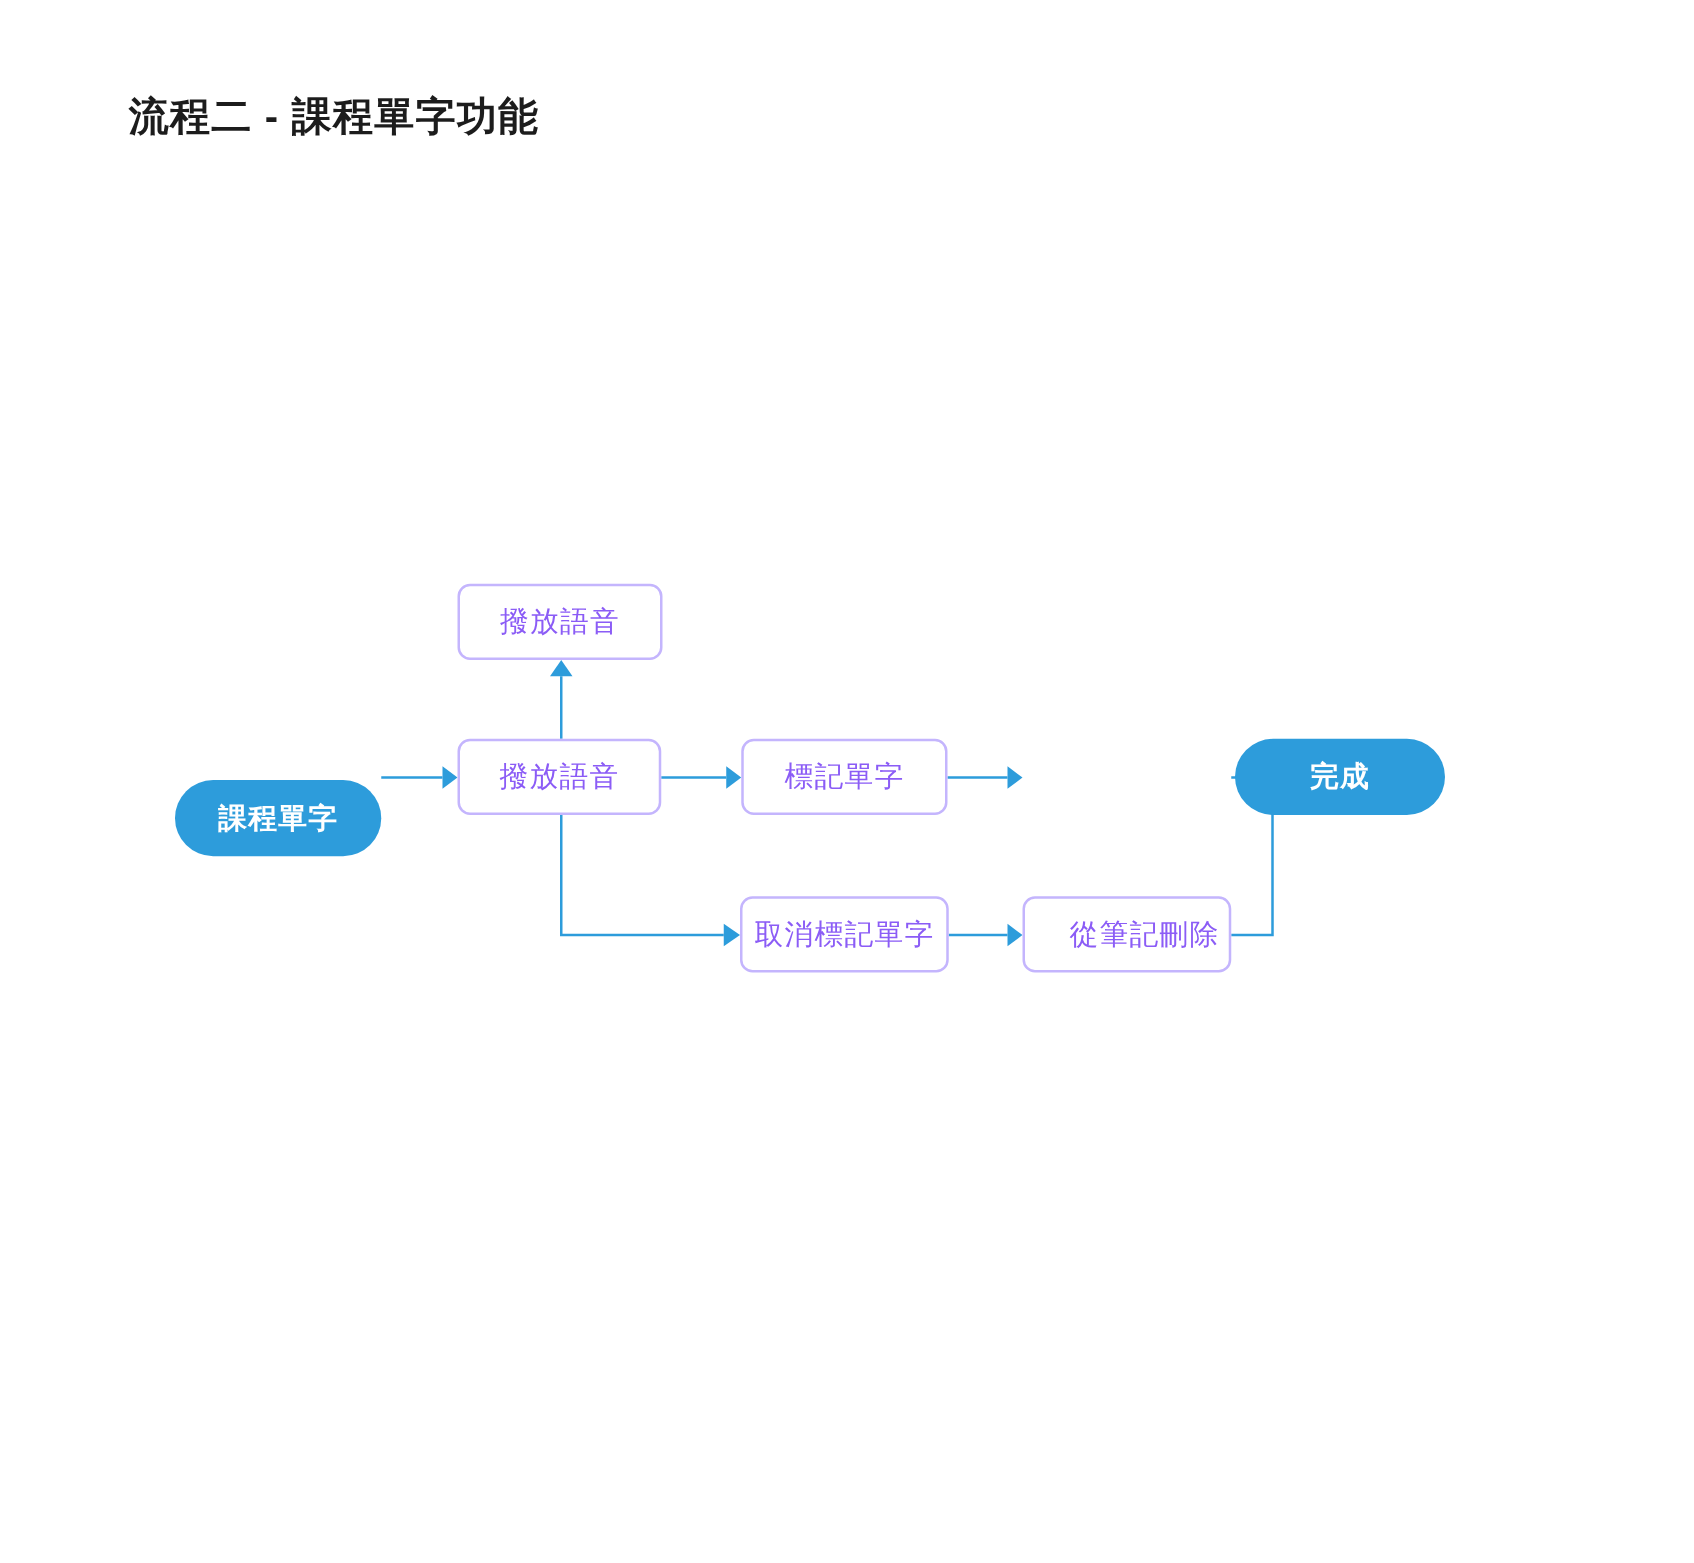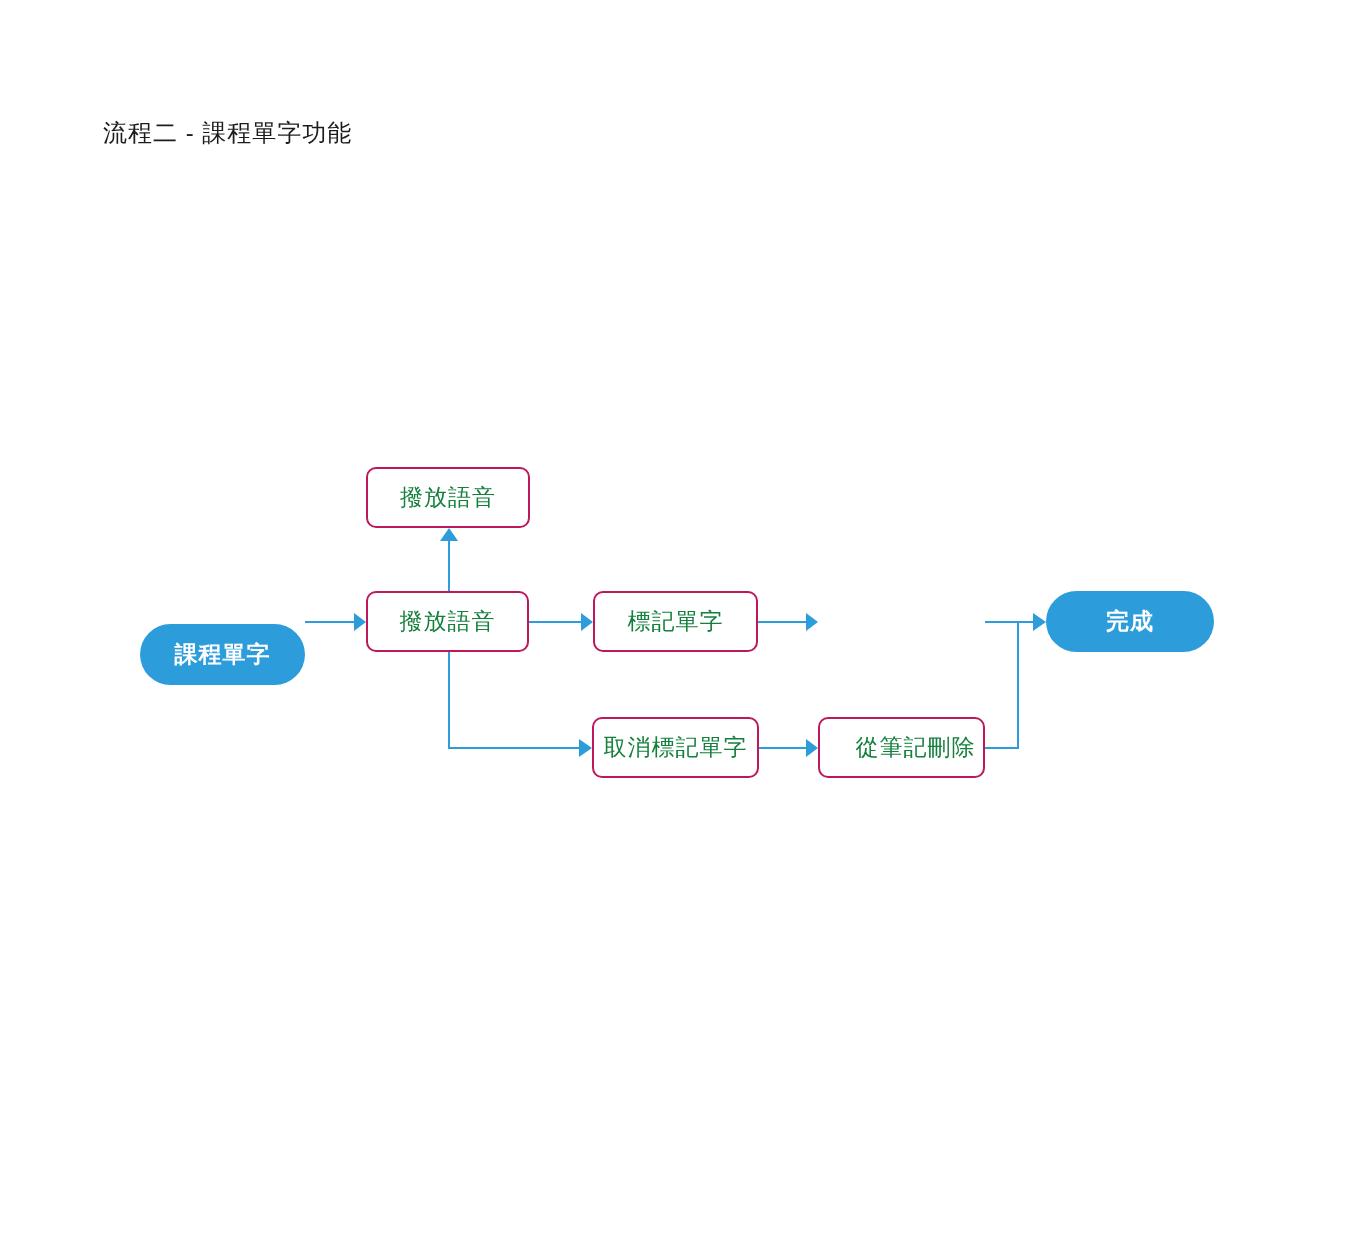--- a/index.html
+++ b/index.html
@@ -11,26 +11,25 @@
     width: 1355px;
     height: 1250px;
     background: #ffffff;
     overflow: hidden;
   }
 
   .page-title {
     position: absolute;
     left: 103px;
     top: 72px;
-    font-size: 24px;
-    font-weight: normal;
+    font-size: 32px;
+    font-weight: bold;
     color: #1c1c1c;
     letter-spacing: 1px;
     white-space: nowrap;
-    margin-top: 45px;
   }
 
   .edges {
     position: absolute;
     left: 0;
     top: 0;
     width: 1355px;
     height: 1250px;
   }
   .edges path {
@@ -53,34 +52,34 @@
     white-space: nowrap;
   }
   .node-terminator {
     background: #2d9cdb;
     color: #ffffff;
     font-weight: bold;
     border-radius: 31px;
   }
   .node-process {
     background: #ffffff;
-    color: #15803d;
-    border: 2px solid #be185d;
+    color: #8b5cf6;
+    border: 2px solid #c4b5fd;
     border-radius: 10px;
   }
 
   
   .n-start          { left: 140px;  top: 591px; width: 165px; height: 61px; margin-top: 33px; }
   .n-word-list      { left: 366px;  top: 591px; width: 163px; height: 61px; }
   .n-play-audio     { left: 366px;  top: 467px; width: 164px; height: 61px; }
   .n-mark-word      { left: 593px;  top: 591px; width: 165px; height: 61px; }
   .n-save-notes     { left: 818px;  top: 591px; width: 167px; height: 61px; }
   .n-unmark-word    { left: 592px;  top: 717px; width: 167px; height: 61px; }
   .n-delete-notes   { left: 818px;  top: 717px; width: 167px; height: 61px; padding-left: 28px; }
-  .n-done           { left: 1046px; top: 591px; width: 168px; height: 61px; }
+  .n-done           { left: 988px; top: 591px; width: 168px; height: 61px; }
 </style>
 </head>
 <body>
 
 <div class="canvas">
 
   <div class="page-title">流程二 - 課程單字功能</div>
 
   <svg class="edges" viewBox="0 0 1355 1250" xmlns="http://www.w3.org/2000/svg">
 

